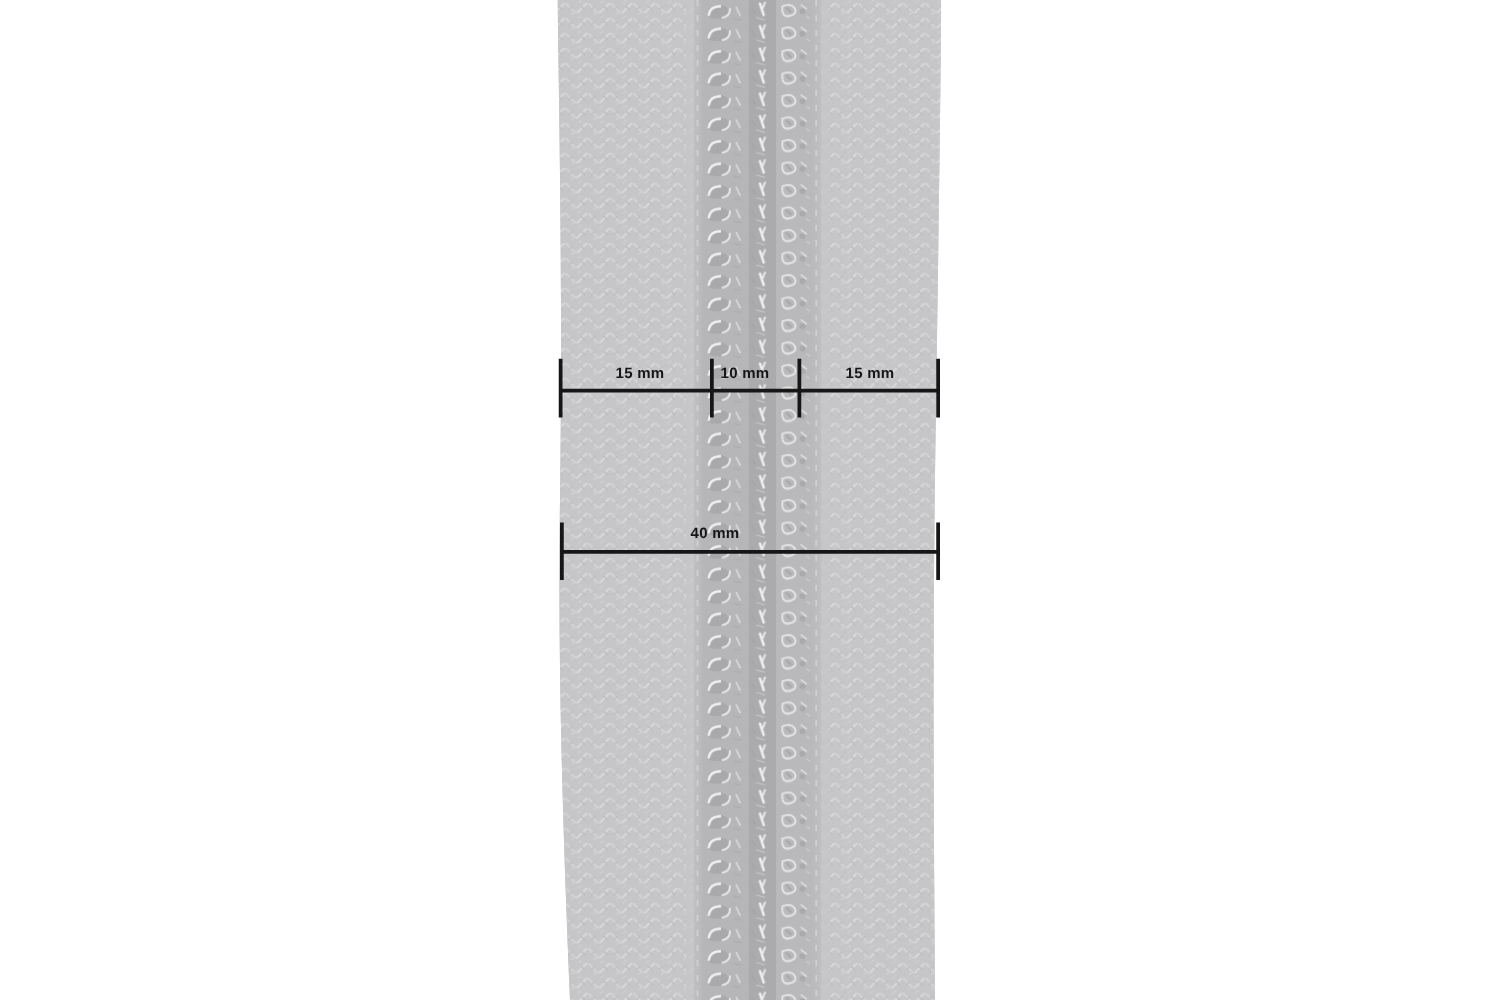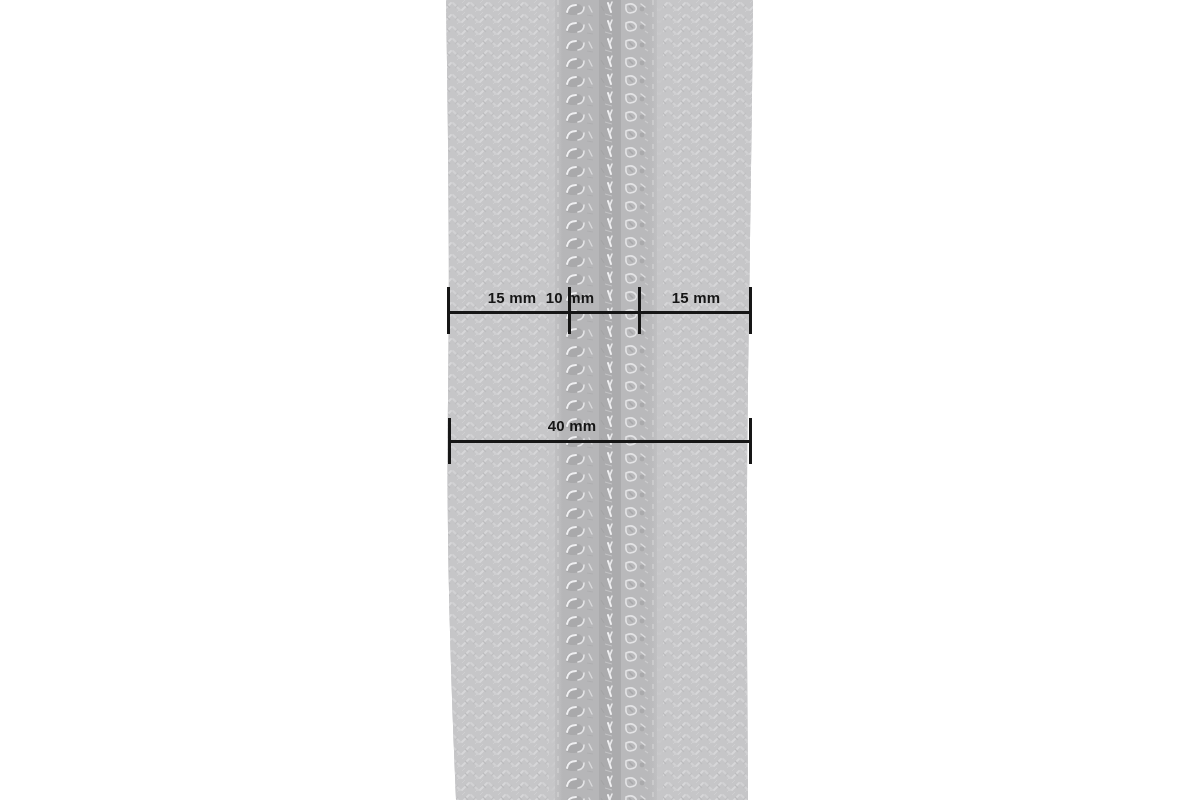--- a/index.html
+++ b/index.html
@@ -33,34 +33,34 @@
   .dim-tick {
     position: absolute;
     width: 3px;
     background: #161616;
   }
   .dim-label {
     position: absolute;
     height: 18px;
     line-height: 18px;
     text-align: center;
-    font-size: 15px;
+    font-size: 12px;
     font-weight: 700;
     letter-spacing: 0.2px;
     color: #161616;
     white-space: nowrap;
   }
   
   .hline-top   { left: 448px; top: 311px; width: 303px; }
   .tick-t1     { left: 447px; top: 287px; height: 47px; }
   .tick-t2     { left: 568px; top: 287px; height: 47px; }
   .tick-t3     { left: 638px; top: 287px; height: 47px; }
   .tick-t4     { left: 749px; top: 287px; height: 47px; }
   .label-t1    { left: 452px; top: 289px; width: 120px; }
-  .label-t2    { left: 532px; top: 289px; width: 76px;  }
+  .label-t2    { left: 558px; top: 289px; width: 76px;  }
   .label-t3    { left: 642px; top: 289px; width: 108px; }
   
   .hline-bot   { left: 449px; top: 440px; width: 302px; }
   .tick-b1     { left: 448px; top: 418px; height: 46px; }
   .tick-b2     { left: 749px; top: 418px; height: 46px; }
   .label-b1    { left: 522px; top: 417px; width: 100px; }
 </style>
 </head>
 <body>
 

